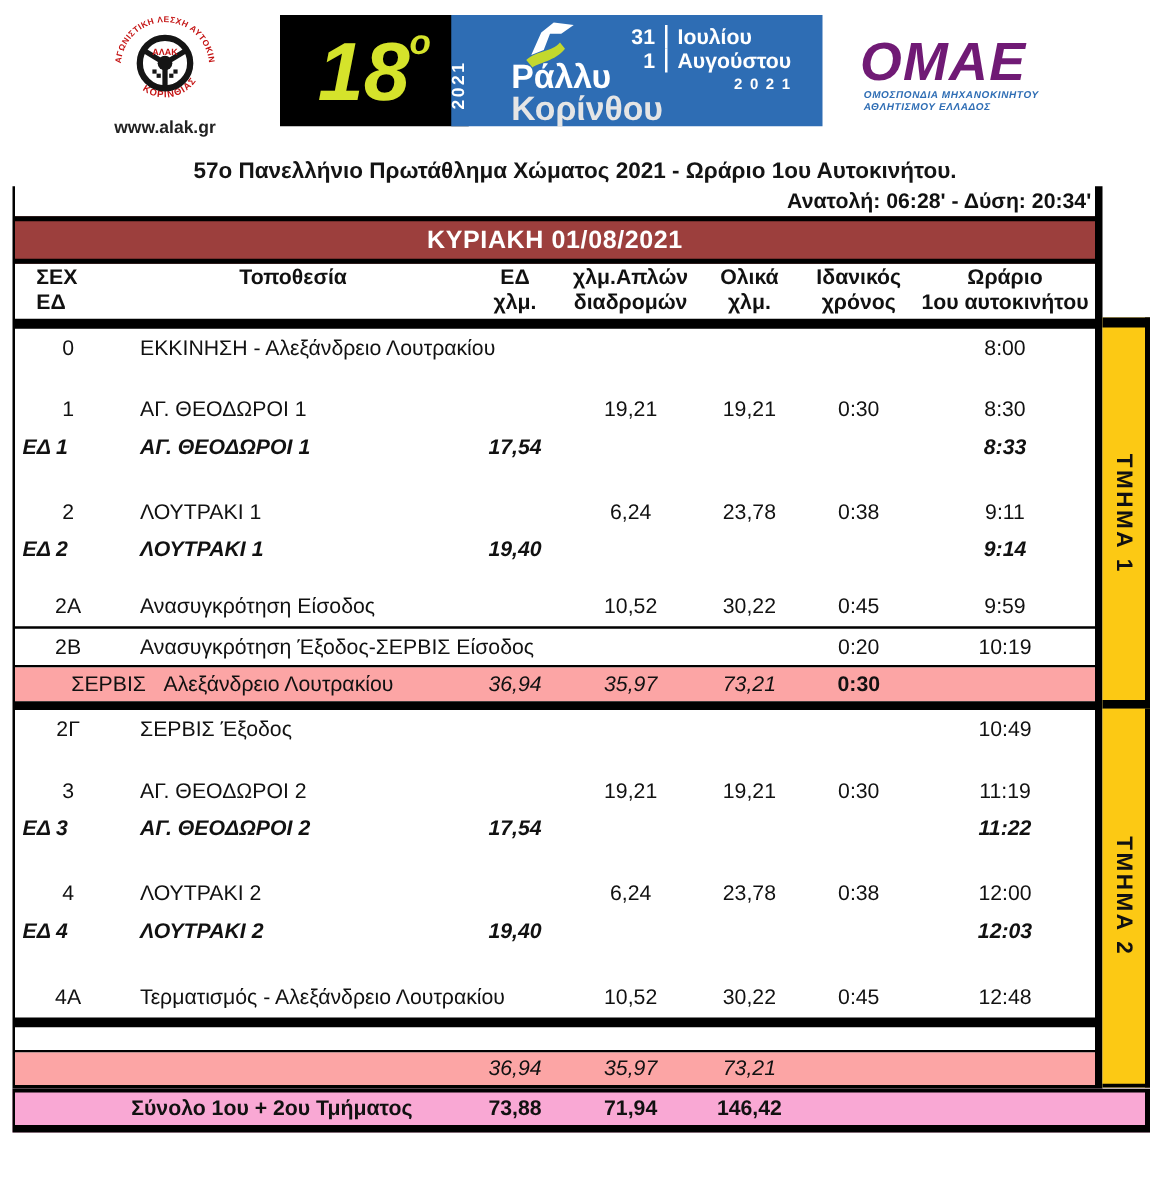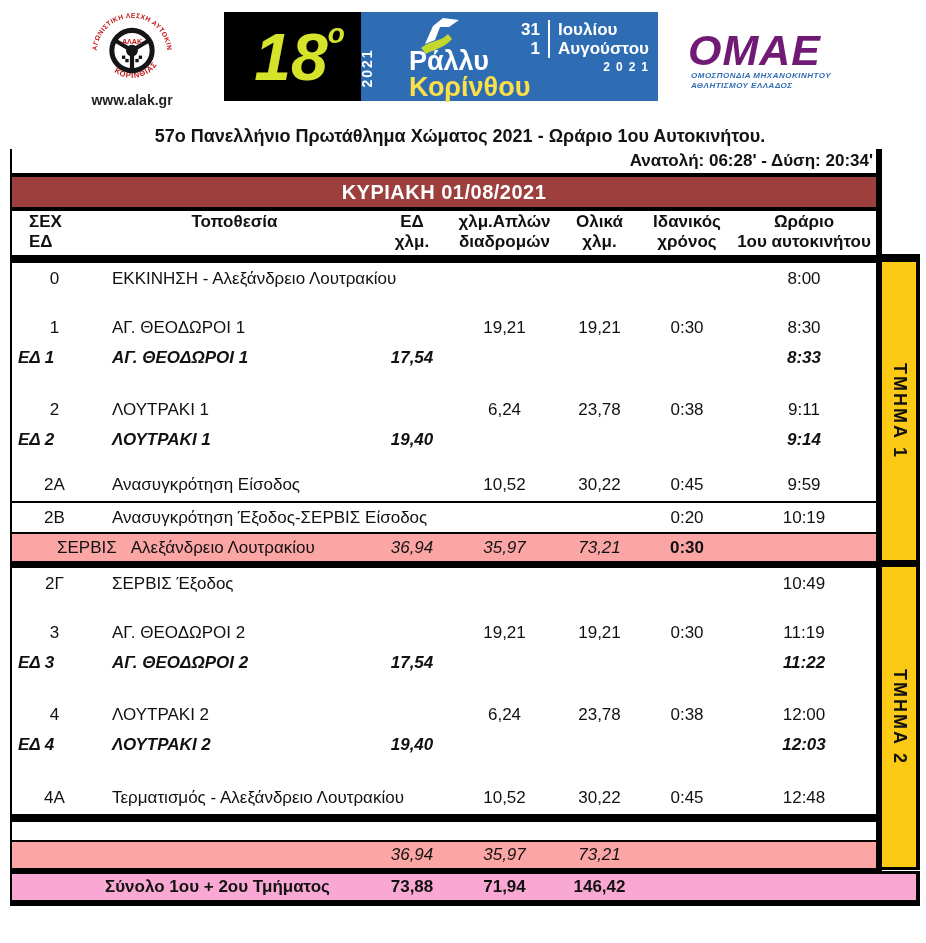--- a/index.html
+++ b/index.html
@@ -13,22 +13,22 @@
   .box18{position:absolute;left:224px;top:12px;width:151px;height:89px;background:#000;
          display:flex;align-items:center;justify-content:center;}
   .n18{font-size:66px;font-weight:bold;font-style:italic;color:#D5E32B;line-height:1;}
   .sup18{font-size:28px;font-weight:bold;color:#D5E32B;align-self:flex-start;margin-top:6px;font-style:italic;}
   .rally{position:absolute;left:361px;top:12px;width:297px;height:89px;background:#2E6DB4;}
   .r-year{position:absolute;left:-14px;top:48px;transform:rotate(-90deg);color:#fff;
           font-weight:bold;font-size:14px;letter-spacing:2px;}
   .r-icon{position:absolute;left:52px;top:4px;}
   .r-name{position:absolute;left:48px;top:36px;line-height:26px;font-weight:bold;font-size:27px;}
   .r-name .l1{color:#fff;}
-  .r-name .l2{color:#fde047;}
-  .r-dates{position:absolute;right:4px;top:8px;color:#fff;font-weight:bold;}
+  .r-name .l2{color:#e5e5e5;}
+  .r-dates{position:absolute;right:20px;top:8px;color:#fff;font-weight:bold;}
   .drow{display:flex;justify-content:flex-end;font-size:17px;line-height:19px;}
   .dnum{text-align:right;}
   .dmon{border-left:2px solid #fff;padding-left:8px;margin-left:8px;width:96px;text-align:left;}
   .dyear{font-size:12px;letter-spacing:6px;text-align:right;margin-top:2px;}
   .omae{position:absolute;left:688px;top:30px;width:190px;}
   .omae-name{font-size:43px;font-weight:bold;font-style:italic;color:#701a75;line-height:0.95;letter-spacing:1px;}
   .omae-sub{font-size:8px;font-weight:bold;font-style:italic;color:#2E6DB4;letter-spacing:0.5px;line-height:1.3;margin-left:3px;}
 
   
   .title{margin:8px 0 0 60px;width:800px;height:22px;text-align:center;font-weight:bold;font-size:18px;color:#141414;}

